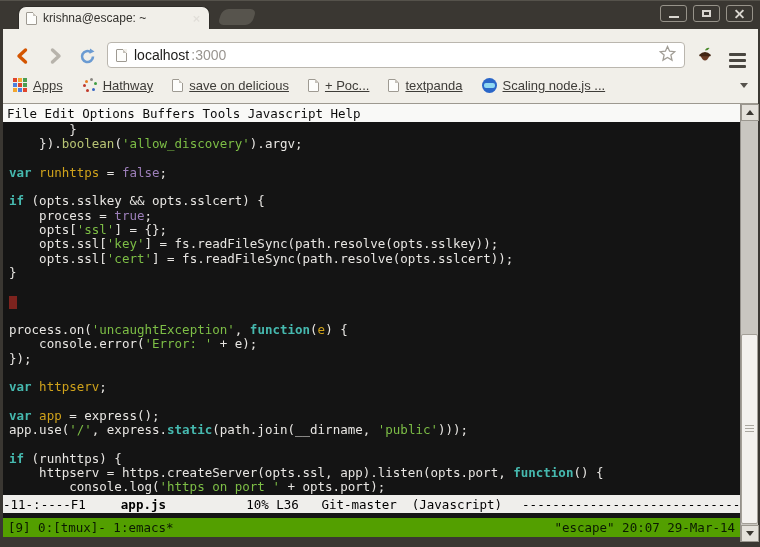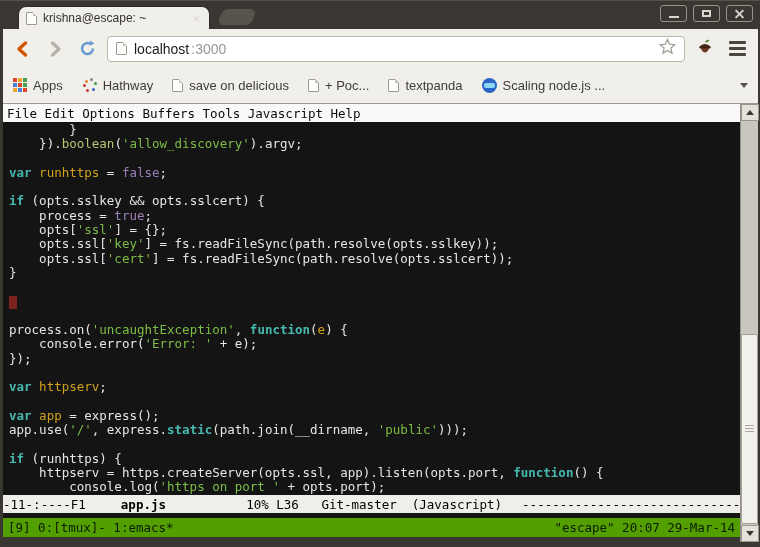--- a/index.html
+++ b/index.html
@@ -21,32 +21,32 @@
   .glyph-min{width:10px;height:2px;background:#d9d6d0;margin-top:7px;}
   .glyph-max{width:9px;height:7px;border:2px solid #d9d6d0;}
   .glyph-x{position:relative;width:11px;height:11px;}
   .glyph-x::before,.glyph-x::after{content:"";position:absolute;left:0;top:4.5px;width:11px;height:2px;background:#d9d6d0;}
   .glyph-x::before{transform:rotate(45deg);}
   .glyph-x::after{transform:rotate(-45deg);}
 
   
   .chrome{position:absolute;left:3px;right:2px;top:28px;height:75px;background:#f1efe9;
           border-bottom:1px solid #9d9990;}
-  .toolbar{display:flex;align-items:center;height:39px;padding:0 8px;gap:8px;}
+  .toolbar{display:flex;align-items:flex-end;height:39px;padding:0 8px;gap:8px;}
   .nav-btn{width:24px;height:24px;display:flex;align-items:center;justify-content:center;}
   .urlbar{flex:1;height:26px;background:#ffffff;border:1px solid #bab6ae;border-radius:4px;
           display:flex;align-items:center;padding:0 8px;gap:7px;}
   .url-host{font-size:14px;color:#1d1c1a;}
   .url-port{font-size:14px;color:#999590;}
   .url-star{margin-left:auto;}
   .hamburger{display:flex;flex-direction:column;gap:3px;padding:0 4px;}
   .hamburger i{display:block;width:17px;height:3px;background:#494640;border-radius:1px;}
 
   .bookmarks{display:flex;align-items:center;height:34px;padding:0 10px;gap:19px;font-size:13px;color:#3e3c38;}
-  .bm{display:flex;align-items:center;gap:6px;white-space:nowrap;}
+  .bm{display:flex;align-items:center;gap:6px;white-space:nowrap;text-decoration:underline;}
   .bm-chevron{margin-left:auto;width:0;height:0;border-left:4px solid transparent;
               border-right:4px solid transparent;border-top:5px solid #56534d;}
 
   
   .page-icon{position:relative;width:11px;height:13px;background:#fdfdfb;border:1px solid #9e9a92;border-radius:1px;flex:none;}
   .page-icon::after{content:"";position:absolute;right:-1px;top:-1px;width:4px;height:4px;
                     background:linear-gradient(225deg,#f1efe9 0 50%,#c6c2ba 50%);}
   
   .bmi-apps{display:grid;grid-template-columns:repeat(3,4px);grid-template-rows:repeat(3,4px);gap:1px;flex:none;}
   .bmi-apps i{display:block;}

